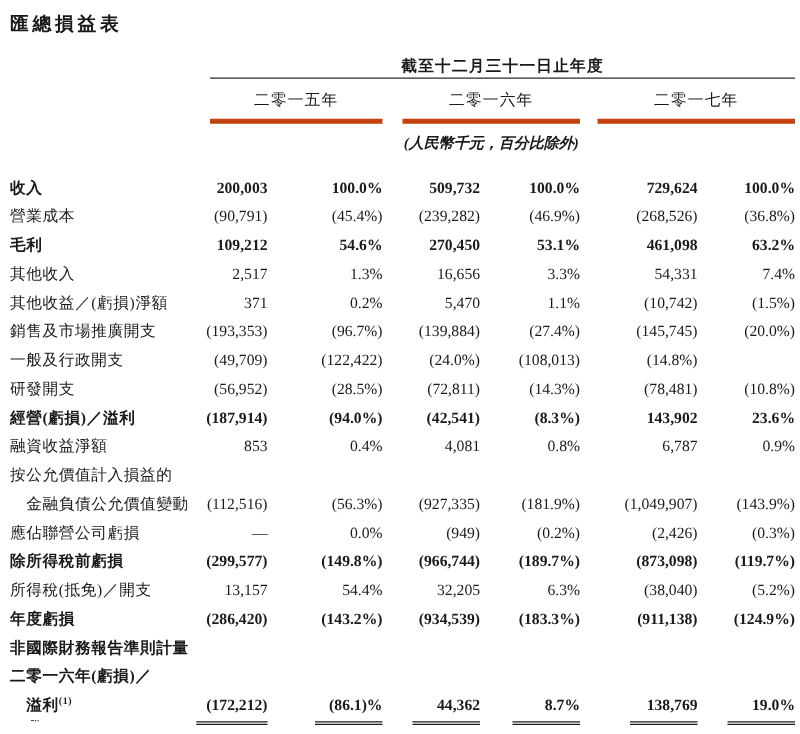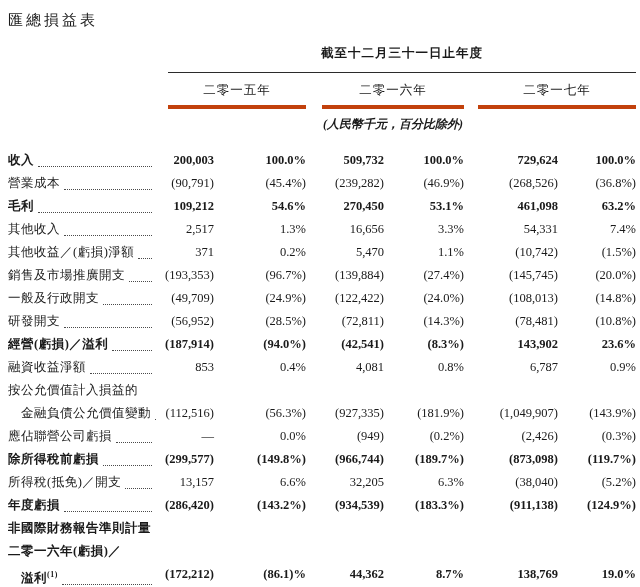--- a/index.html
+++ b/index.html
@@ -6,48 +6,48 @@
   html, body { margin: 0; padding: 0; }
   body {
     width: 640px; height: 587px;
     background: #ffffff;
     color: #1a1a1a;
     font-family: "Liberation Serif", "DejaVu Serif", serif;
     overflow: hidden;
   }
   .doc { padding: 10px 4px 0 8px; --cols: 148px 58px 92px 78px 80px 94px 78px; }
   .title {
-    font-size: 15px; font-weight: normal; letter-spacing: 3px;
+    font-size: 15px; font-weight: bold; letter-spacing: 3px;
     line-height: 20px;
   }
   .grid { display: grid; grid-template-columns: var(--cols); }
   .hdr-period { margin-top: 15px; }
   .per {
     grid-column: 2 / 8; text-align: center; font-weight: bold;
     font-size: 12.5px; letter-spacing: 1px;
-    padding-bottom: 10px; border-bottom: 1px solid #2b2b2b; margin-left: 12px;
+    padding-bottom: 0; border-bottom: 1px solid #2b2b2b; margin-left: 12px;
   }
   .yr {
     text-align: center; font-weight: normal; font-size: 12.5px; letter-spacing: 1px;
     padding: 9px 0 6px; border-bottom: 4px solid #c2410c;
   }
   .yr1 { grid-column: 2 / 4; margin-left: 12px; }
   .yr2 { grid-column: 4 / 6; margin-left: 16px; text-align: center; }
   .yr3 { grid-column: 6 / 8; margin-left: 14px; }
   .unit-row { margin-bottom: 16px; }
   .unit {
     grid-column: 4 / 6; text-align: center; font-style: italic;
     font-size: 12px; padding-top: 7px; white-space: nowrap; margin-left: 16px; font-weight: bold;
   }
   .trow { display: grid; grid-template-columns: var(--cols); height: 23px; }
   .trow.bold { font-weight: bold; }
   .cell { white-space: nowrap; }
   .label {
-    display: flex; align-items: flex-end; line-height: 23px;
-    font-size: 12.5px; overflow: hidden;
+    display: flex; align-items: flex-start; line-height: 23px;
+    font-size: 12.5px; overflow: hidden; flex-direction: column;
   }
   .label.indent { padding-left: 13px; }
   .ltext { letter-spacing: 0.5px; }
   .dots {
     flex: 1 1 auto; min-width: 6px;
     border-bottom: 1.5px dotted #4a4a4a;
     margin: 0 4px 5px 4px;
   }
   .num { text-align: right; line-height: 23px; font-size: 12.5px; }
   sup { font-size: 8px; line-height: 0; vertical-align: super; }
@@ -148,21 +148,20 @@
         <div class="cell num">(27.4%)</div>
         <div class="cell num">(145,745)</div>
         <div class="cell num">(20.0%)</div>
       </div>
       <div class="trow">
         <div class="cell label">
           <span class="ltext">一般及行政開支</span>
           <span class="dots"></span>
         </div>
         <div class="cell num">(49,709)</div>
-        <div class="cell num">(24.9%)</div>
         <div class="cell num">(122,422)</div>
         <div class="cell num">(24.0%)</div>
         <div class="cell num">(108,013)</div>
         <div class="cell num">(14.8%)</div>
       </div>
       <div class="trow">
         <div class="cell label">
           <span class="ltext">研發開支</span>
           <span class="dots"></span>
         </div>
@@ -243,21 +242,21 @@
         <div class="cell num">(189.7%)</div>
         <div class="cell num">(873,098)</div>
         <div class="cell num">(119.7%)</div>
       </div>
       <div class="trow">
         <div class="cell label">
           <span class="ltext">所得稅(抵免)／開支</span>
           <span class="dots"></span>
         </div>
         <div class="cell num">13,157</div>
-        <div class="cell num">6.6%</div>
+        <div class="cell num">54.4%</div>
         <div class="cell num">32,205</div>
         <div class="cell num">6.3%</div>
         <div class="cell num">(38,040)</div>
         <div class="cell num">(5.2%)</div>
       </div>
       <div class="trow bold">
         <div class="cell label">
           <span class="ltext">年度虧損</span>
           <span class="dots"></span>
         </div>

